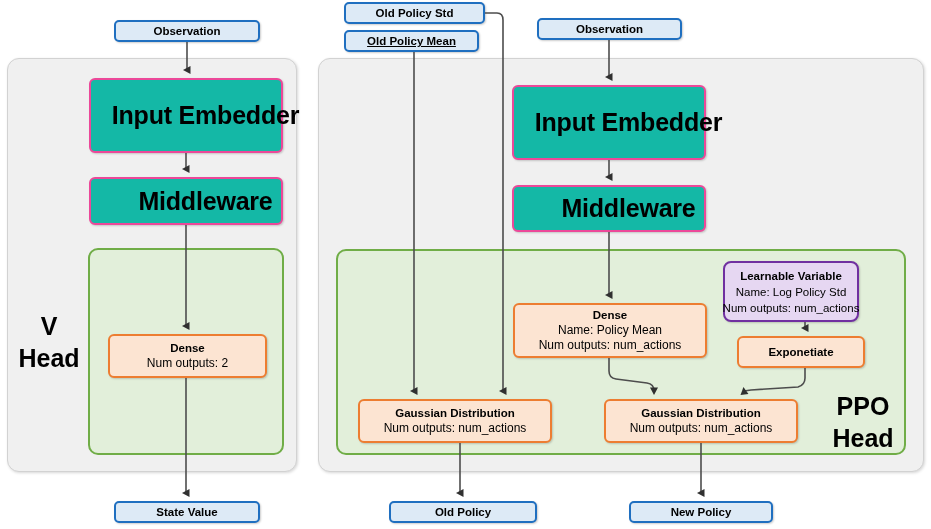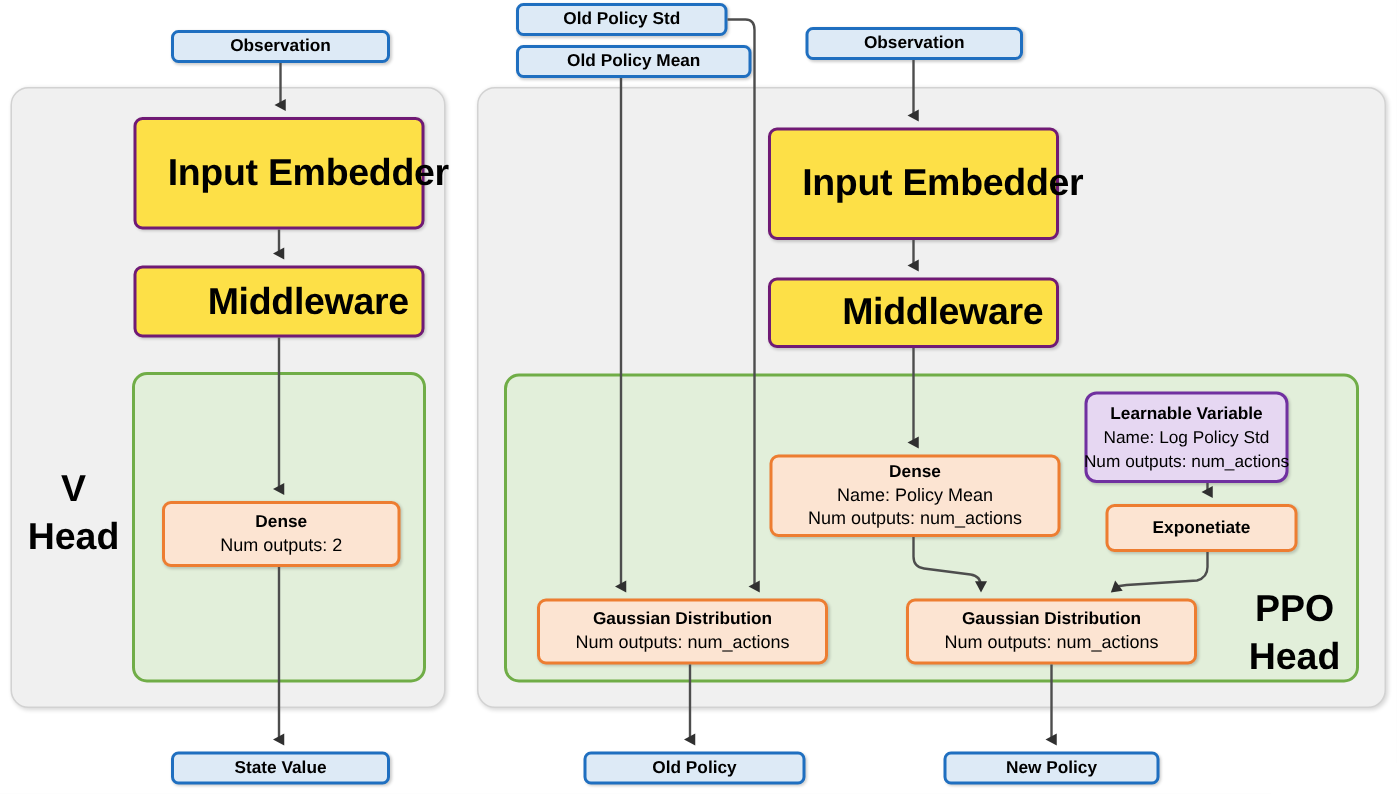--- a/index.html
+++ b/index.html
@@ -29,22 +29,22 @@
 
   
   .head-panel {
     background: #e2efda;
     border: 2px solid #70ad47;
     border-radius: 10px;
   }
 
   
   .module-box {
-    background: #fde047;
-    border: 2px solid #701a75;
+    background: #14b8a6;
+    border: 2px solid #ec4899;
     border-radius: 6px;
     display: flex;
     align-items: center;
     justify-content: center;
     box-shadow: 1px 1px 2px rgba(0,0,0,0.18);
     padding-left: 39px;
   }
   .module-box .label {
     font-size: 25px;
     font-weight: bold;
@@ -178,21 +178,21 @@
   </div>
 
   <div class="abs io-box" style="left:344px; top:2px; width:141px; height:22px;">
     <span class="label">Old Policy Std</span>
   </div>
 
   <div class="abs io-box" style="left:114px; top:501px; width:146px; height:22px;">
     <span class="label">State Value</span>
   </div>
 
-  <div class="abs io-box" style="left:344px; top:30px; width:157px; height:22px;">
+  <div class="abs io-box" style="left:344px; top:30px; width:135px; height:22px;text-decoration:underline;">
     <span class="label">Old Policy Mean</span>
   </div>
 
   <div class="abs io-box" style="left:537px; top:18px; width:145px; height:22px;">
     <span class="label">Observation</span>
   </div>
 
   <div class="abs module-box" style="left:512px; top:85px; width:194px; height:75px;">
     <span class="label">Input Embedder</span>
   </div>

